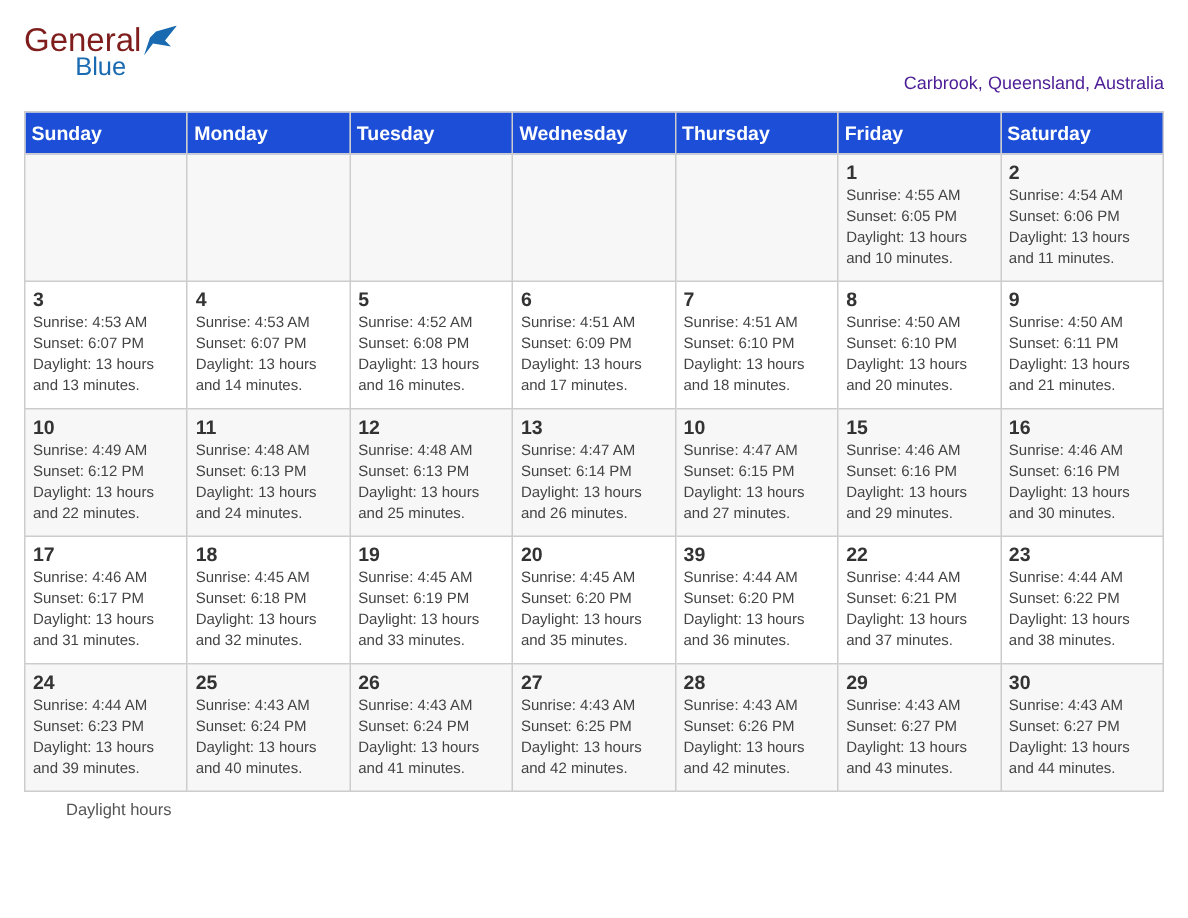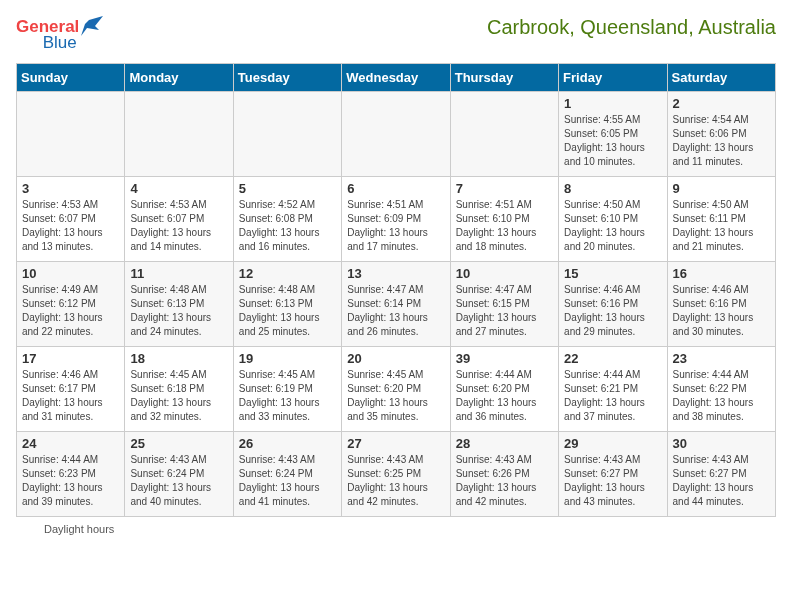--- a/index.html
+++ b/index.html
@@ -24,30 +24,31 @@
     .title-block {
       text-align: right;
     }
     .calendar-title {
       font-size: 36px;
       font-weight: normal;
       color: #333;
       line-height: 1.1;
     }
     .calendar-subtitle {
-      font-size: 20px;
-      color: #4d7c0f;
+      font-size: 12px;
+      color: #4c1d95;
+      margin-top: 32px;
     }
     table {
       width: 100%;
       border-collapse: collapse;
       table-layout: fixed;
     }
     thead tr th {
-      background-color: #0369a1;
+      background-color: #1d4ed8;
       color: #fff;
       font-size: 13px;
       font-weight: bold;
       padding: 6px 4px;
       text-align: left;
       border: 1px solid #ccc;
     }
     tbody tr td {
       vertical-align: top;
       border: 1px solid #ccc;
@@ -85,21 +86,21 @@
       padding-left: 28px;
     }
   </style>
 </head>
 <body>
 
 <div class="header">
   <div class="logo">
     <div style="display:flex;flex-direction:column;align-items:center;">
       <div style="display:flex;align-items:center;gap:2px;">
-        <span style="font-size:17px;font-weight:bold;color:#ef4444;line-height:1;">General</span>
+        <span style="font-size:22px;font-weight:normal;color:#7f1d1d;line-height:1;">General</span>
         <svg width="22" height="20" viewBox="0 0 22 20">
           <polygon points="8,4 22,0 14,10 18,14 6,12 0,20 4,8" fill="#1a6ab1"></polygon>
         </svg>
       </div>
       <span style="font-size:17px;font-weight:normal;color:#1a6ab1;line-height:1;margin-top:-2px;">Blue</span>
     </div>
   </div>
   <div class="title-block">
     <div class="calendar-subtitle">Carbrook, Queensland, Australia</div>
   </div>

